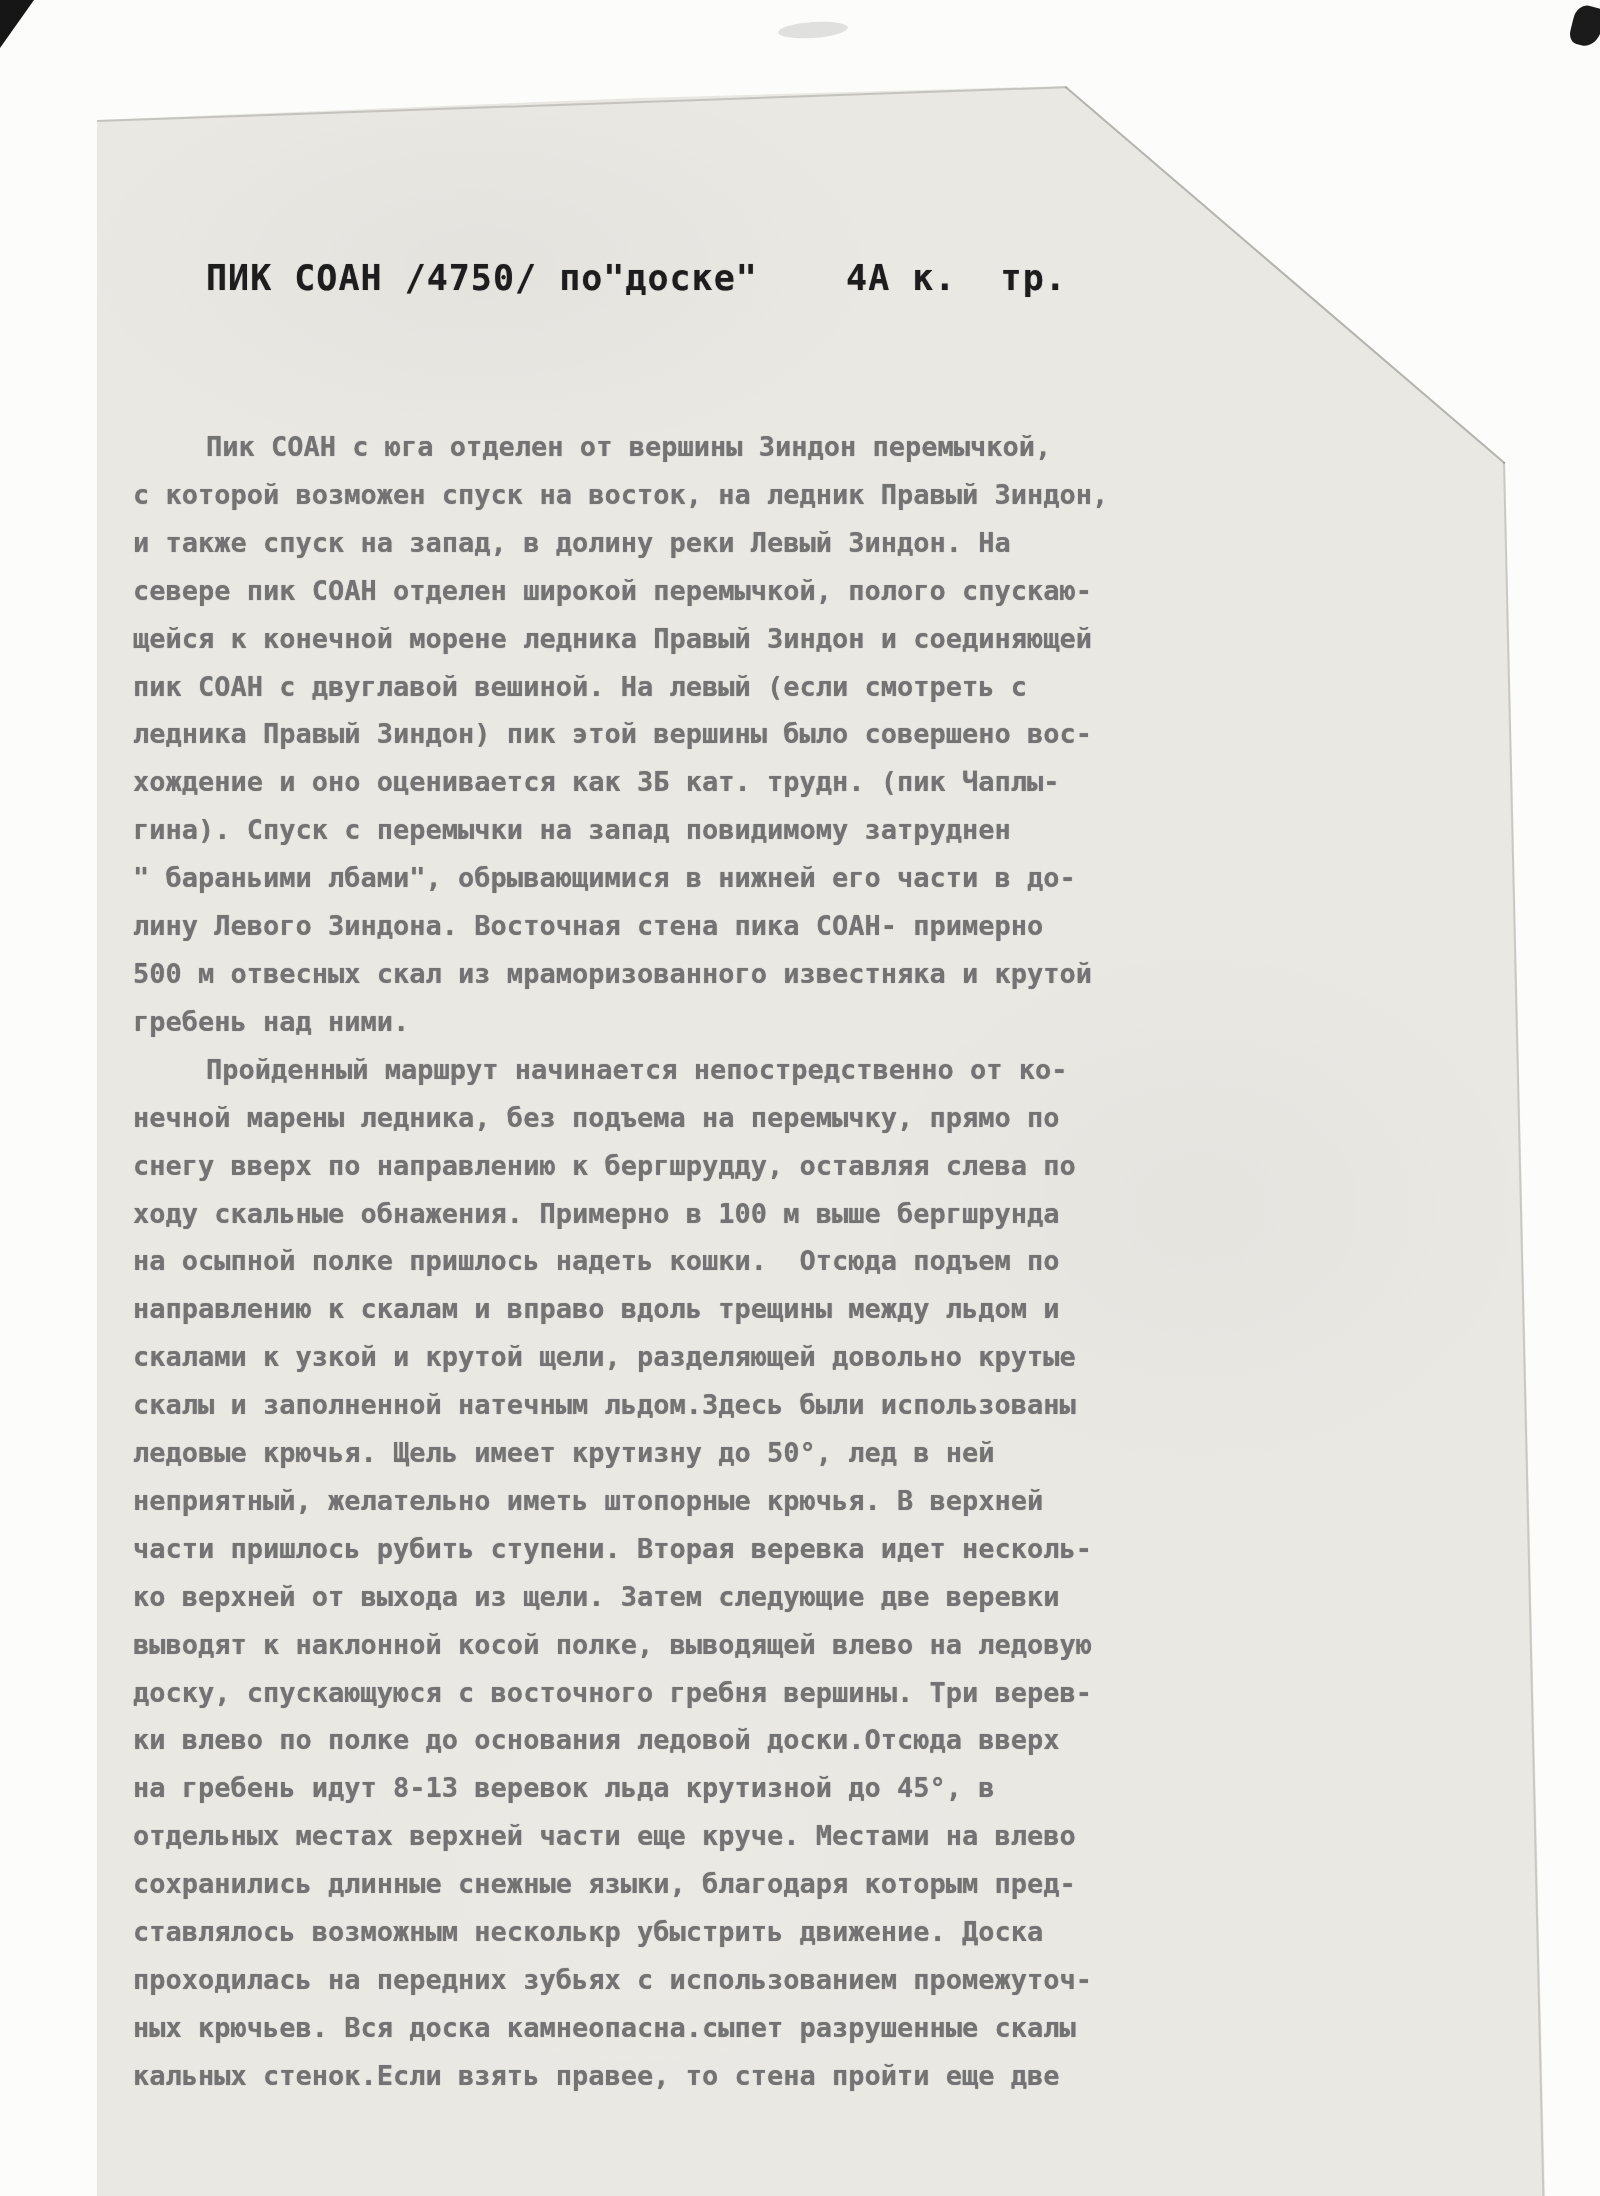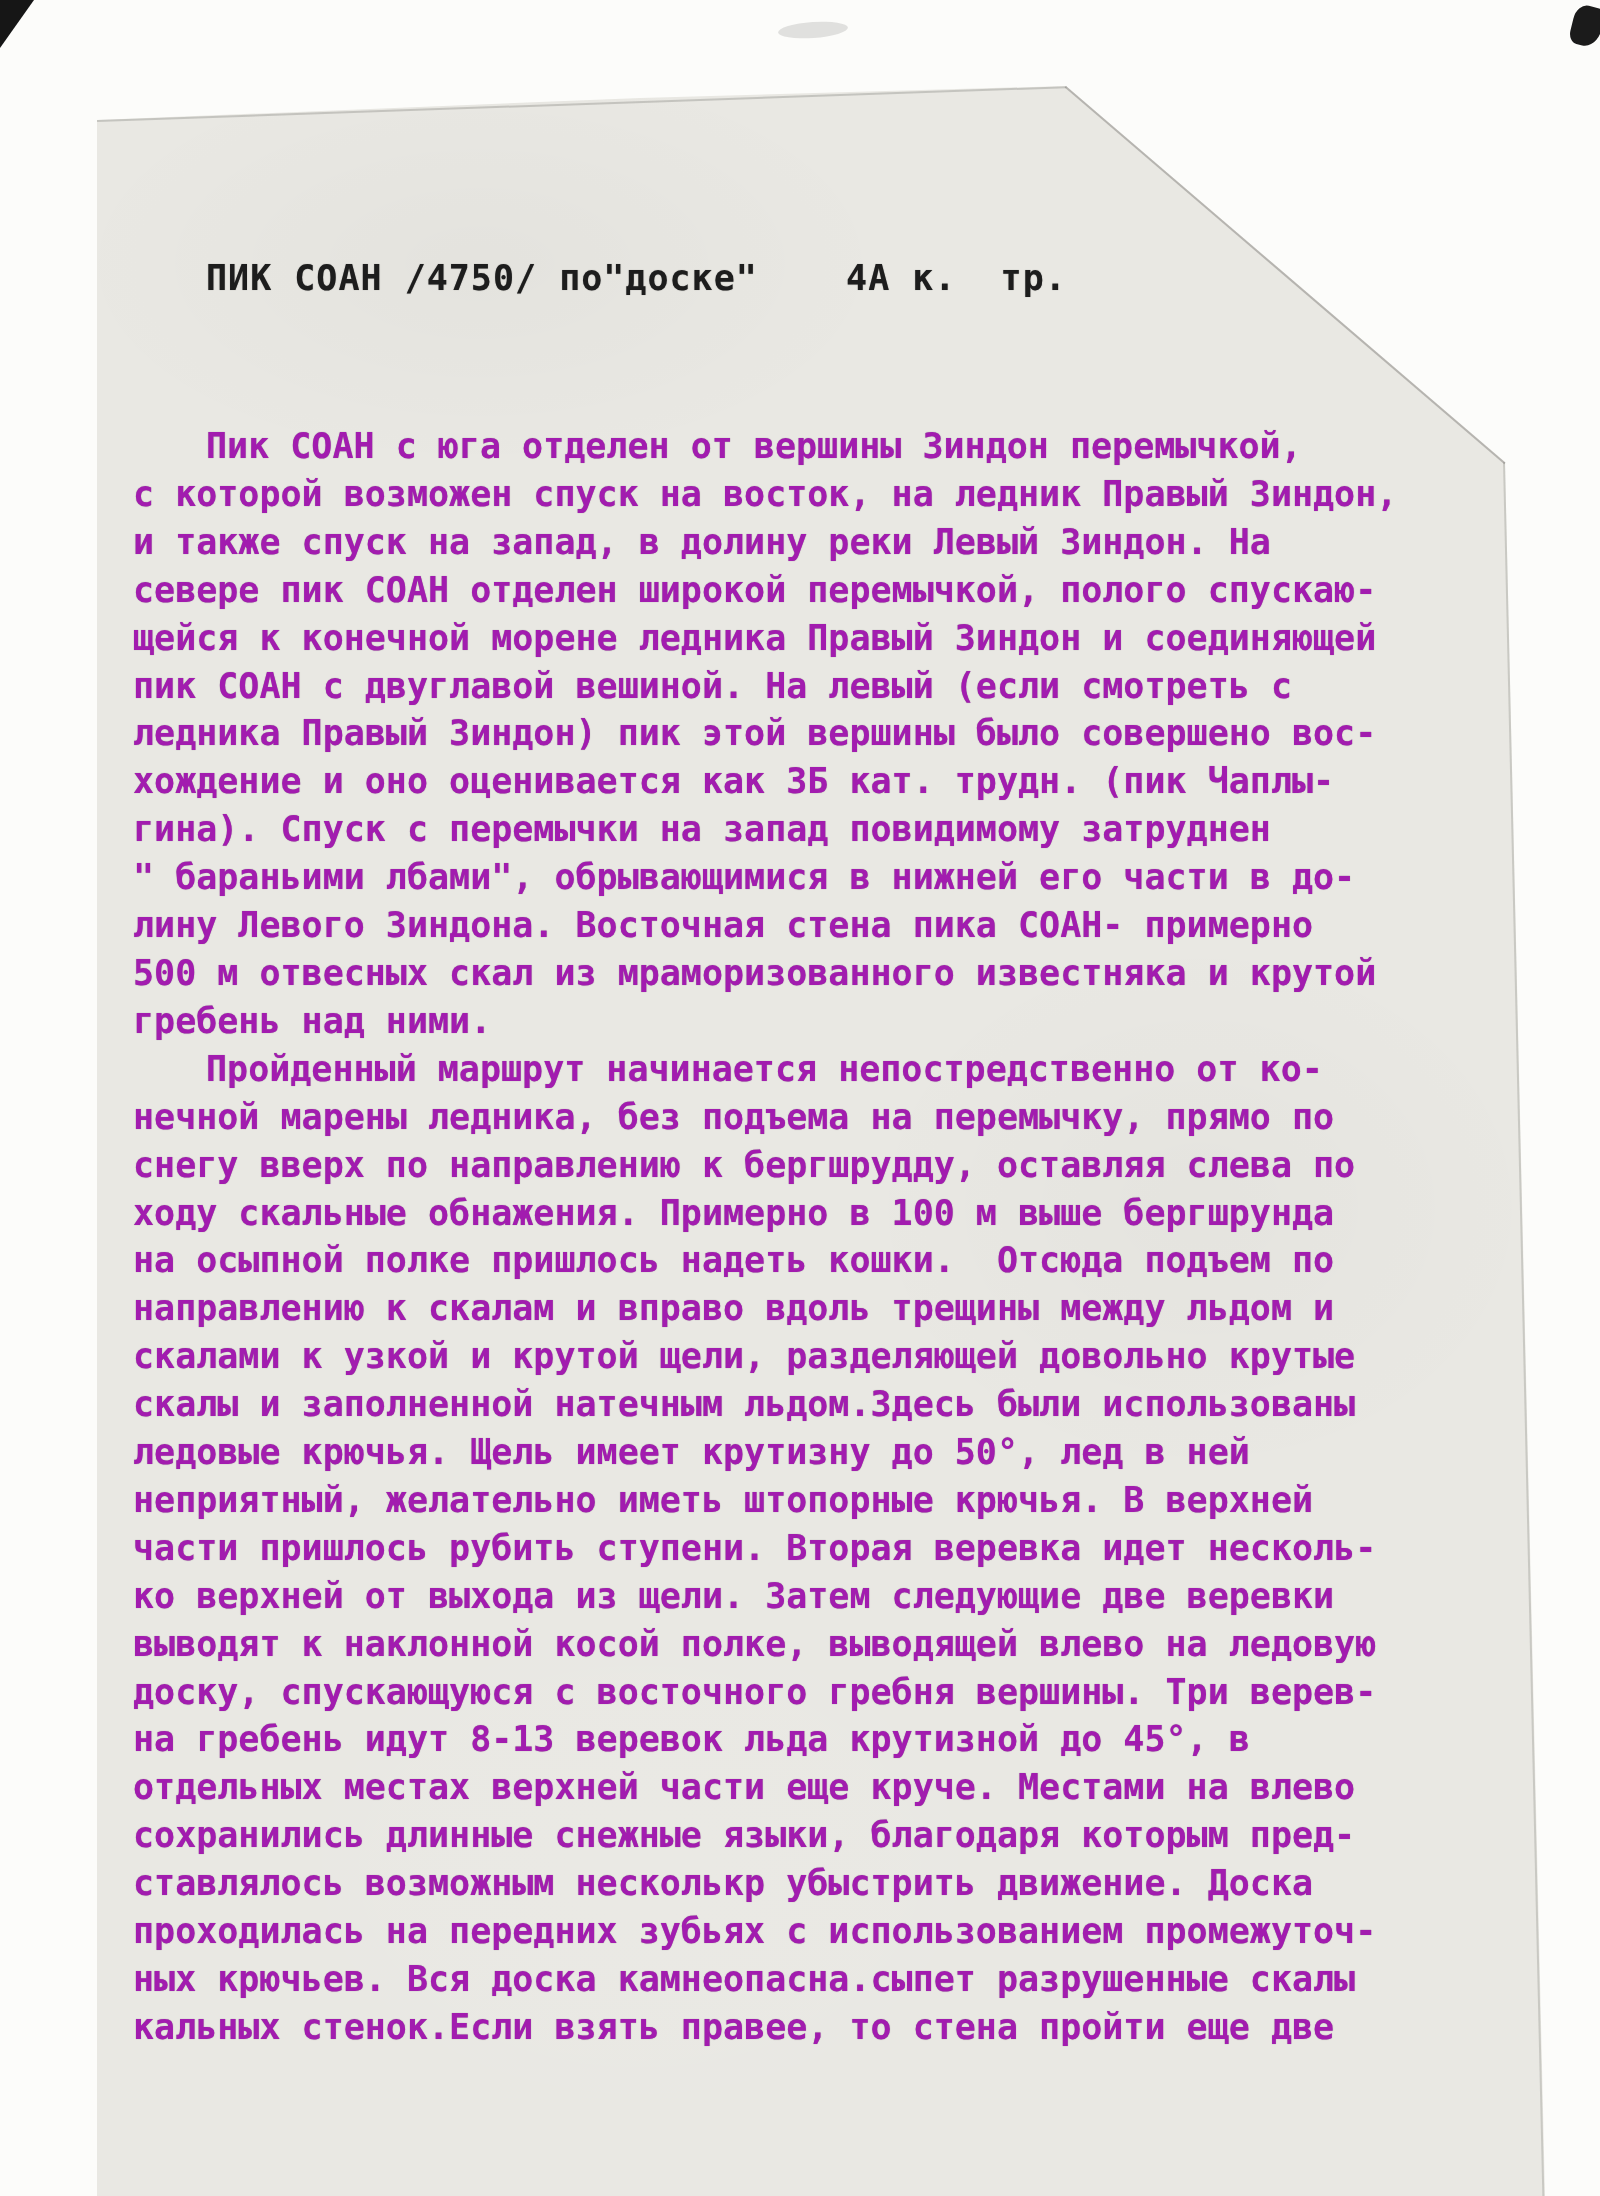--- a/index.html
+++ b/index.html
@@ -37,21 +37,21 @@
     border-radius:50%;transform:rotate(-4deg);
   }
   .doc-title{
     position:absolute;left:206px;top:258px;
     font-size:35px;font-weight:700;color:#1d1d1d;
     letter-spacing:1px;white-space:pre;
     text-shadow:0 0 1px rgba(25,25,25,0.45);
   }
   .body-text{
     position:absolute;left:133px;top:423px;width:1400px;
-    font-size:35px;line-height:47.9px;font-weight:700;color:#a21caf;
+    font-size:27px;line-height:47.9px;font-weight:700;color:#737373;
     text-shadow:0 0 1px rgba(25,25,25,0.4);
   }
   .line{white-space:pre;}
   .para-first{text-indent:73px;}
 </style>
 </head>
 <body>
 
 <div class="canvas">
   <div class="paper"></div>
@@ -85,20 +85,21 @@
     <div class="line">на осыпной полке пришлось надеть кошки.  Отсюда подъем по</div>
     <div class="line">направлению к скалам и вправо вдоль трещины между льдом и</div>
     <div class="line">скалами к узкой и крутой щели, разделяющей довольно крутые</div>
     <div class="line">скалы и заполненной натечным льдом.Здесь были использованы</div>
     <div class="line">ледовые крючья. Щель имеет крутизну до 50°, лед в ней</div>
     <div class="line">неприятный, желательно иметь штопорные крючья. В верхней</div>
     <div class="line">части пришлось рубить ступени. Вторая веревка идет несколь-</div>
     <div class="line">ко верхней от выхода из щели. Затем следующие две веревки</div>
     <div class="line">выводят к наклонной косой полке, выводящей влево на ледовую</div>
     <div class="line">доску, спускающуюся с восточного гребня вершины. Три верев-</div>
+    <div class="line">ки влево по полке до основания ледовой доски.Отсюда вверх</div>
     <div class="line">на гребень идут 8-13 веревок льда крутизной до 45°, в</div>
     <div class="line">отдельных местах верхней части еще круче. Местами на влево</div>
     <div class="line">сохранились длинные снежные языки, благодаря которым пред-</div>
     <div class="line">ставлялось возможным несколькр убыстрить движение. Доска</div>
     <div class="line">проходилась на передних зубьях с использованием промежуточ-</div>
     <div class="line">ных крючьев. Вся доска камнеопасна.сыпет разрушенные скалы</div>
     <div class="line">кальных стенок.Если взять правее, то стена пройти еще две</div>
   </div>
 </div>
 

